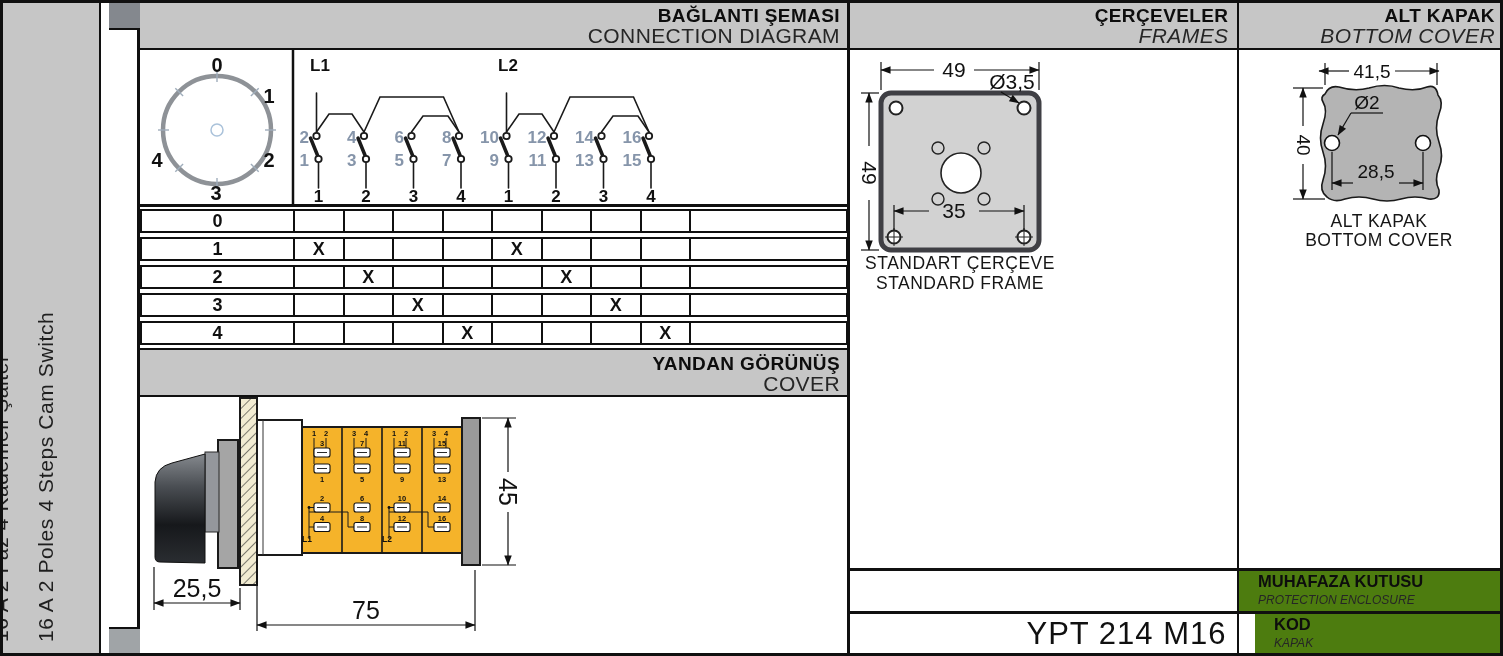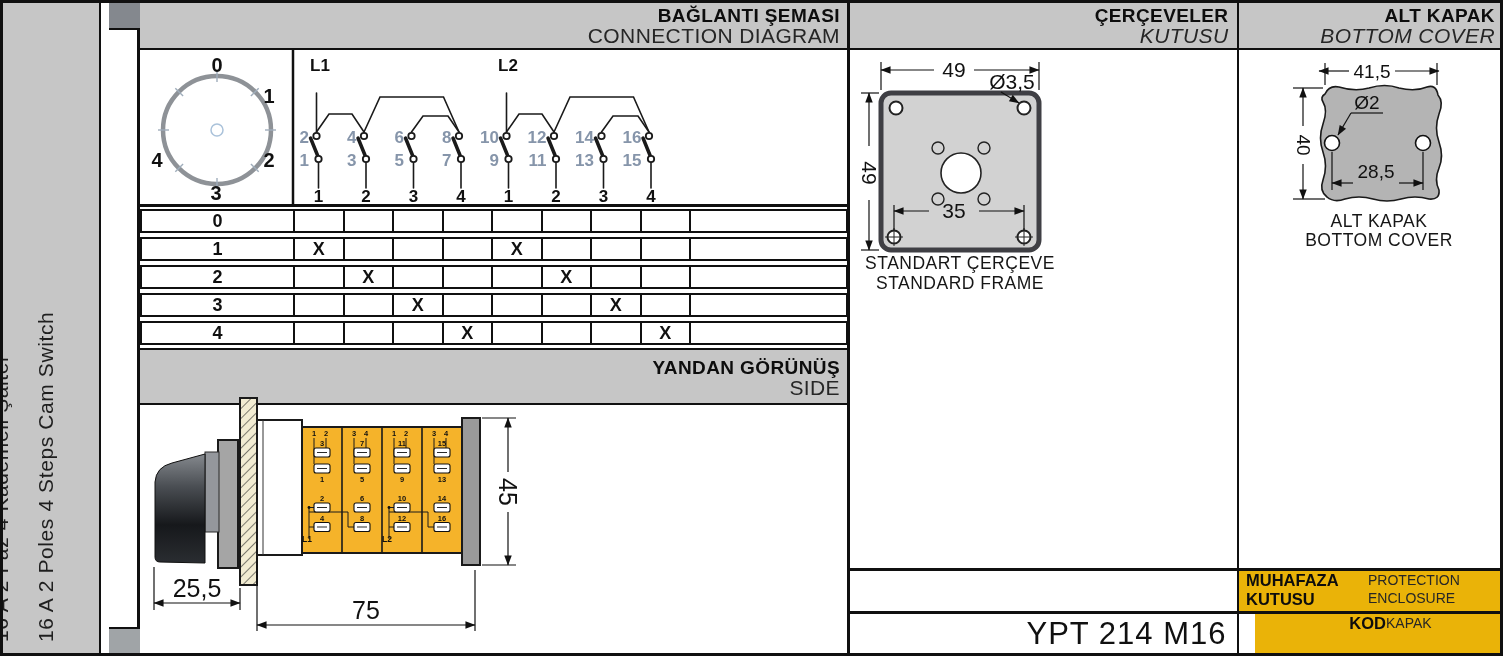--- a/index.html
+++ b/index.html
@@ -20,23 +20,23 @@
   
   .hline{background:#101010;z-index:6;}
   .vline{background:#101010;z-index:6;}
   
   .strip{left:140px;width:708px;height:24px;border:2px solid #101010;display:flex;background:#fff;z-index:2;}
   .strip .cell{display:flex;align-items:center;justify-content:center;font-weight:bold;font-size:18px;color:#101010;}
   .strip .lc{width:151px;border-right:2px solid #101010;}
   .strip .mc{width:47.5px;border-right:2px solid #101010;}
   .strip .fc{flex:1;}
   
-  .gray-label{background:#eab308;display:flex;flex-direction:row;justify-content:center;align-items:flex-start;padding-left:7px;z-index:2;}
+  .gray-label{background:#4d7c0f;display:flex;flex-direction:column;justify-content:center;align-items:flex-start;padding-left:19px;z-index:2;}
   .gray-label .g1{font-weight:bold;font-size:16.5px;line-height:19px;color:#0d0d0d;}
-  .gray-label .g2{font-size:14px;line-height:18px;color:#262626;}
+  .gray-label .g2{font-style:italic;font-size:12px;line-height:18px;color:#262626;}
   .code-cell{display:flex;align-items:center;justify-content:flex-end;padding-right:10px;font-size:31px;letter-spacing:1px;color:#101010;z-index:2;}
   svg{position:absolute;z-index:5;}
   svg text{font-family:"Liberation Sans",sans-serif;}
 </style>
 </head>
 <body>
 
 <div id="stage">
 
   <div class="abs sidebar"></div>
@@ -45,29 +45,29 @@
   <div class="abs gutter-line"></div>
   <div class="abs sq-top"></div>
   <div class="abs sq-bottom"></div>
 
   <div class="abs band" style="left:140px;top:3px;width:708px;height:46.5px;">
     <div class="t1">BAĞLANTI ŞEMASI</div>
     <div class="t2">CONNECTION DIAGRAM</div>
   </div>
   <div class="abs band" style="left:849.5px;top:3px;width:387px;height:46.5px;padding-left:44px;">
     <div class="t1">ÇERÇEVELER</div>
-    <div class="t2 it">KUTUSU</div>
+    <div class="t2 it">FRAMES</div>
   </div>
   <div class="abs band" style="left:1236.5px;top:3px;width:266.5px;height:46.5px;">
     <div class="t1">ALT KAPAK</div>
     <div class="t2 it">BOTTOM COVER</div>
   </div>
-  <div class="abs band" style="left:140px;top:348px;width:708px;height:57px;border-top:2.5px solid #101010;">
+  <div class="abs band" style="left:140px;top:348px;width:708px;height:49px;border-top:2.5px solid #101010;">
     <div class="t1">YANDAN GÖRÜNÜŞ</div>
-    <div class="t2">SIDE</div>
+    <div class="t2">COVER</div>
   </div>
 
   <svg style="left:140px;top:50px;" width="708" height="155" viewBox="0 0 708 155">
 
     <g>
       <circle cx="77" cy="80" r="54" fill="none" stroke="#8e9297" stroke-width="4.5"></circle>
       <g stroke="#9fadbb" stroke-width="1.4">
         <line x1="77" y1="21" x2="77" y2="32"></line>
           <line x1="118.7" y1="38.3" x2="110.9" y2="46.1"></line>
         <line x1="136" y1="80" x2="125" y2="80"></line>

